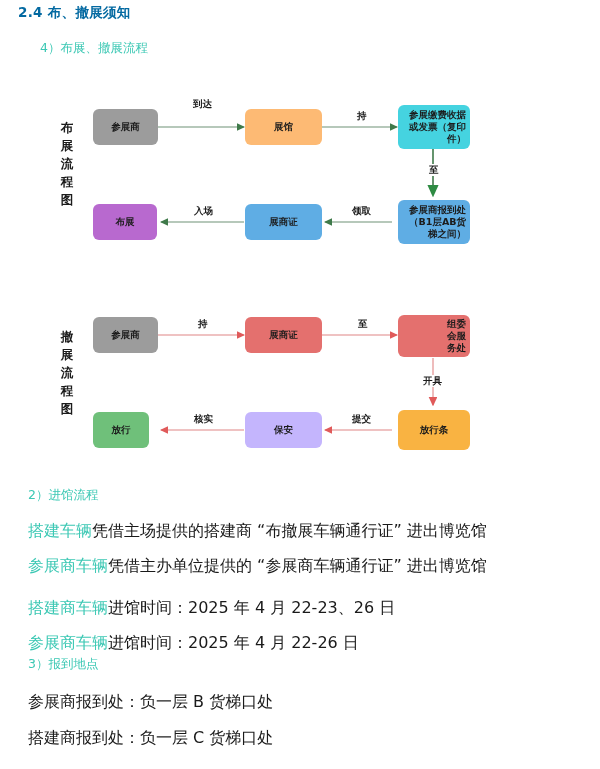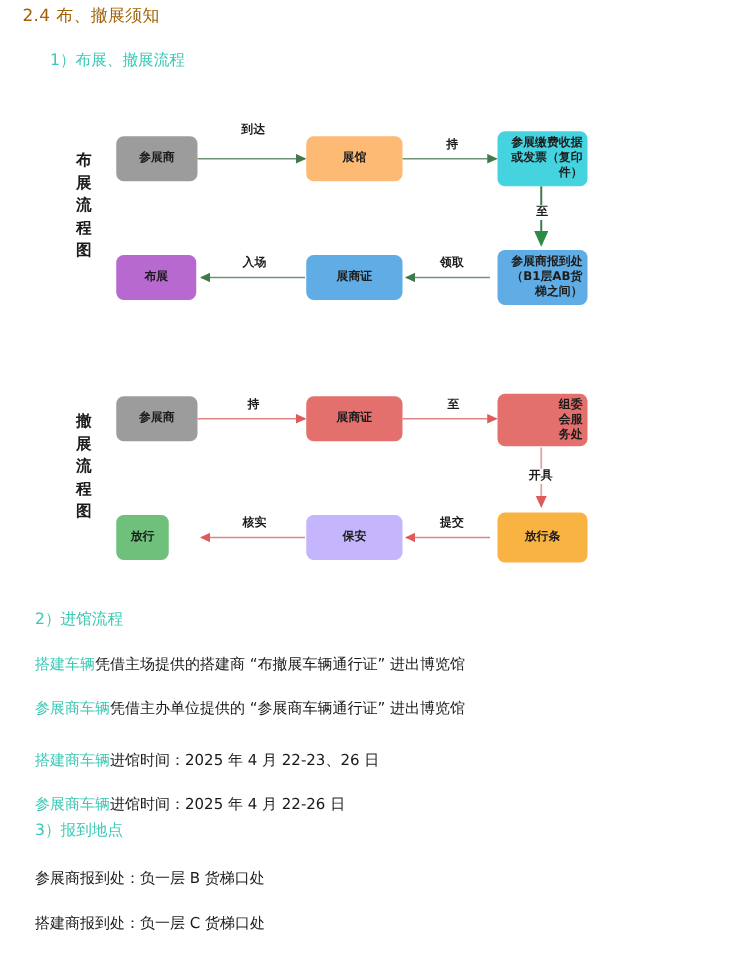--- a/index.html
+++ b/index.html
@@ -15,22 +15,22 @@
     position: relative;
     overflow: hidden;
   }
 
   
   .sec-title {
     position: absolute;
     left: 18px;
     top: 4px;
     font-size: 13.5px;
-    font-weight: normal;
-    color: #a16207;
+    font-weight: bold;
+    color: #0369a1;
     letter-spacing: 0.3px;
     white-space: nowrap;
   }
   .sub-title {
     position: absolute;
     font-size: 12.5px;
     color: #3cc8b4;
     white-space: nowrap;
   }
   .sub-title-1 { left: 40px; top: 40px; }
@@ -83,33 +83,33 @@
     background: #ffffff;
     padding: 0 2px;
     white-space: nowrap;
     line-height: 12px;
   }
 
   
   .para {
     position: absolute;
     left: 28px;
-    font-size: 12px;
+    font-size: 16px;
     line-height: 16px;
     color: #1a1a1a;
     white-space: nowrap;
   }
   .hl { color: #3cc8b4; }
 </style>
 </head>
 <body>
 
 <div class="sec-title">2.4  布、撤展须知</div>
 
-<div class="sub-title sub-title-1">1）布展、撤展流程</div>
+<div class="sub-title sub-title-1">4）布展、撤展流程</div>
 <div class="sub-title sub-title-2">2）进馆流程</div>
 <div class="sub-title sub-title-3">3）报到地点</div>
 
 <svg class="flow" width="600" height="769">
   <defs>
     <marker id="ahG" markerWidth="7" markerHeight="7" refX="6" refY="3.2" orient="auto">
       <path d="M0,0 L7,3.2 L0,6.4 z" fill="#3f7a4a"></path>
     </marker>
     <marker id="ahGd" markerWidth="8" markerHeight="8" refX="6.5" refY="3.6" orient="auto">
       <path d="M0,0 L8,3.6 L0,7.2 z" fill="#2e8b43"></path>
@@ -167,21 +167,21 @@
     <div>流</div>
     <div>程</div>
     <div>图</div>
   </div>
 
 <div class="node" style="left:93px; top:317px; width:65px; height:36px; background:#9c9c9c;">参展商</div>
 <div class="node" style="left:245px; top:317px; width:77px; height:36px; background:#e4706e;">展商证</div>
 <div class="node" style="left:398px; top:315px; width:72px; height:42px; background:#e4706e;padding-left:40px;">组委会服务处</div>
 <div class="node" style="left:398px; top:410px; width:72px; height:40px; background:#f9b342;">放行条</div>
 <div class="node" style="left:245px; top:412px; width:77px; height:36px; background:#c4b5fd;">保安</div>
-<div class="node" style="left:93px; top:412px; width:42px; height:36px; background:#6fc07a;">放行</div>
+<div class="node" style="left:93px; top:412px; width:56px; height:36px; background:#6fc07a;">放行</div>
 
 <div class="elabel" style="left:196px; top:318px;">持</div>
 <div class="elabel" style="left:356px; top:318px;">至</div>
 <div class="elabel" style="left:421px; top:375px;">开具</div>
 <div class="elabel" style="left:350px; top:413px;">提交</div>
 <div class="elabel" style="left:192px; top:413px;">核实</div>
 
 <div class="para" style="top:523px;">
   <span class="hl">搭建车辆</span><span>凭借主场提供的搭建商 “布撤展车辆通行证” 进出博览馆</span>
 </div>

